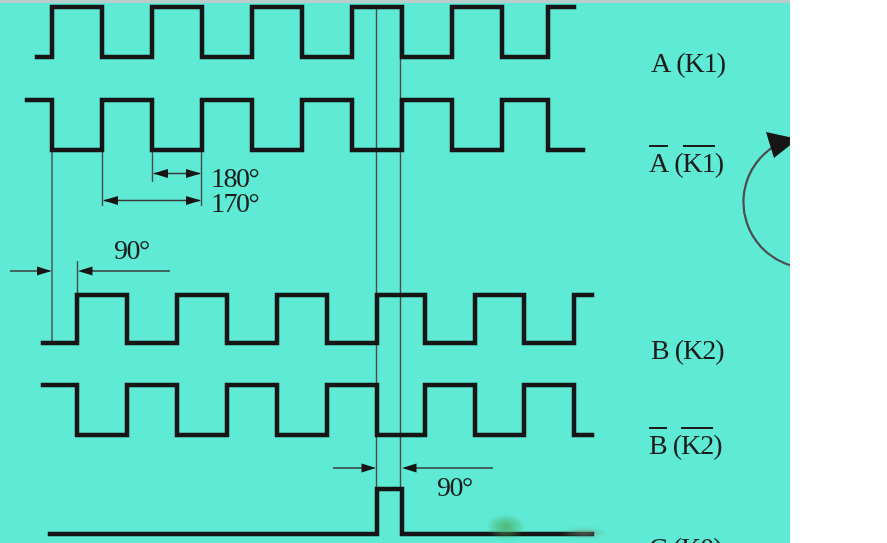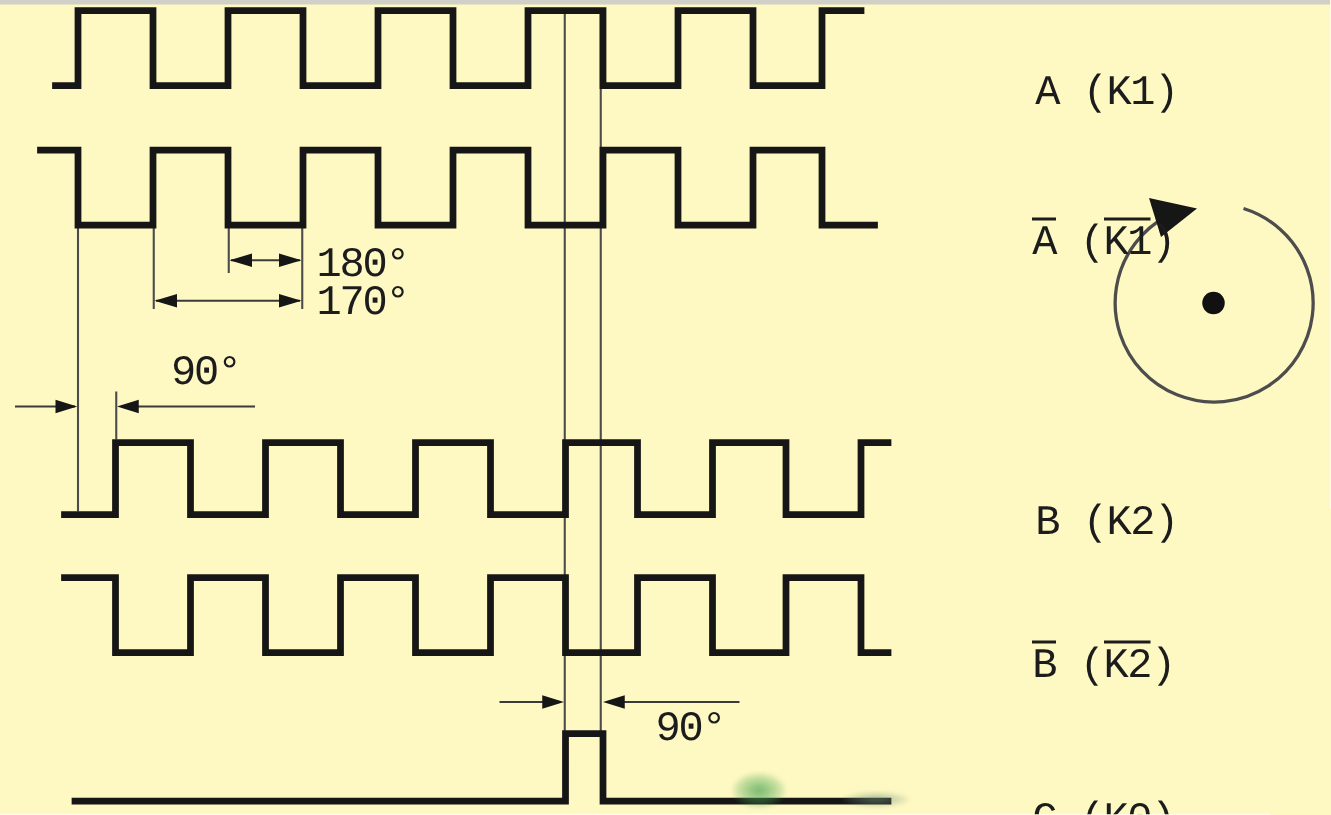--- a/index.html
+++ b/index.html
@@ -1,18 +1,18 @@
 <!DOCTYPE html>
 <html><head>
 <meta charset="utf-8">
 <style>
   html,body{margin:0;padding:0;background:#ffffff;}
   .stage{
-    position:relative;width:887px;height:543px;background:#fef9c3;
-    overflow:hidden;font-family:Liberation Mono, monospace;
+    position:relative;width:790px;height:543px;background:#5eead4;
+    overflow:hidden;font-family:Liberation Serif, serif;
   }
   .top-edge{position:absolute;left:0;top:0;width:887px;height:3px;background:#c9c9c9;opacity:.85;}
   .diagram-svg{position:absolute;left:0;top:0;width:887px;height:543px;}
   .wave{stroke:#161616;stroke-width:4.5;fill:none;stroke-linejoin:miter;stroke-linecap:square;}
   .thin{stroke:#4b4b4b;stroke-width:1.4;}
   .dim{stroke:#3a3a3a;stroke-width:1.4;}
   .head{fill:#161616;stroke:none;}
   .arc{stroke:#4d4d4d;stroke-width:2.2;fill:none;}
   .dot{fill:#111;}
   .sig-label{position:absolute;font-size:28px;letter-spacing:-1px;color:#1c1c1c;white-space:pre;line-height:1.05;}

